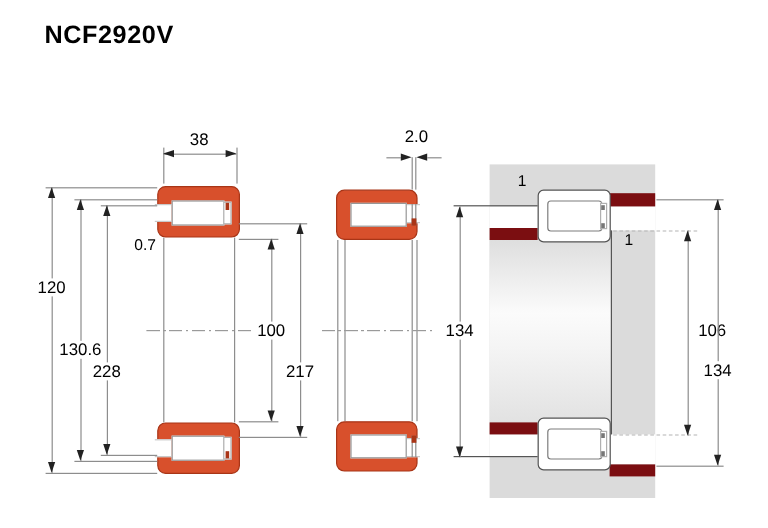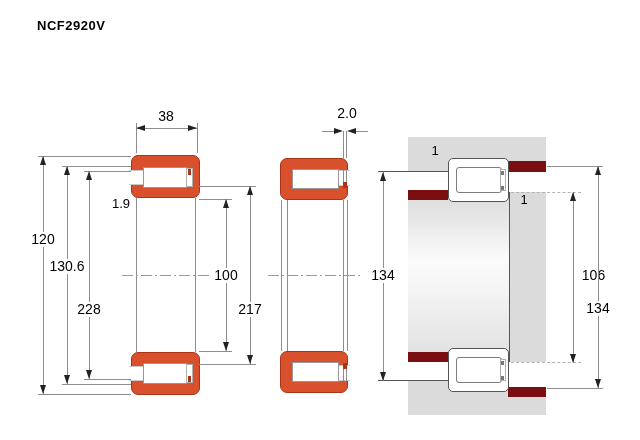--- a/index.html
+++ b/index.html
@@ -24,21 +24,21 @@
   
   .au,.ad,.al,.ar{position:absolute;width:0;height:0;}
   .au{border-left:3.5px solid transparent;border-right:3.5px solid transparent;border-bottom:9px solid #222;}
   .ad{border-left:3.5px solid transparent;border-right:3.5px solid transparent;border-top:9px solid #222;}
   .al{border-top:3.5px solid transparent;border-bottom:3.5px solid transparent;border-right:9px solid #222;}
   .ar{border-top:3.5px solid transparent;border-bottom:3.5px solid transparent;border-left:9px solid #222;}
   
   .dl{position:absolute;font-size:14px;line-height:15px;color:#000;text-align:center;background:#fff;}
   .dl.nobg{background:transparent;}
   .dl.sm{font-size:13px;line-height:14px;}
-  #title{position:absolute;left:37px;top:18px;font-size:13px;font-weight:bold;color:#000;letter-spacing:.5px;}
+  #title{position:absolute;left:37px;top:18px;font-size:21px;font-weight:bold;color:#000;letter-spacing:.5px;}
 </style>
 </head>
 <body>
 
 <div id="canvas">
   <div id="title">NCF2920V</div>
 
   <div>
 
     <div class="redsec" style="left:131px;top:155px;width:69px;height:43px;"></div>
@@ -69,30 +69,30 @@
     <div class="vl" style="left:43px;top:156px;height:238px;"></div>
     <div class="au" style="left:40px;top:156px;"></div>
     <div class="ad" style="left:40px;top:385px;"></div>
     <div class="dl" style="left:27px;top:232px;width:32px;">120</div>
 
     <div class="hl" style="left:62px;top:166px;width:69px;"></div>
     <div class="hl" style="left:62px;top:384px;width:69px;"></div>
     <div class="vl" style="left:67px;top:166px;height:218px;"></div>
     <div class="au" style="left:64px;top:166px;"></div>
     <div class="ad" style="left:64px;top:375px;"></div>
-    <div class="dl" style="left:45px;top:259px;width:44px;">130.6</div>
+    <div class="dl" style="left:45px;top:284px;width:44px;">130.6</div>
 
     <div class="hl" style="left:84px;top:171px;width:47px;"></div>
     <div class="hl" style="left:84px;top:379px;width:47px;"></div>
     <div class="vl" style="left:89px;top:171px;height:208px;"></div>
     <div class="au" style="left:86px;top:171px;"></div>
     <div class="ad" style="left:86px;top:370px;"></div>
     <div class="dl" style="left:73px;top:302px;width:32px;">228</div>
 
-    <div class="dl sm nobg" style="left:107px;top:197px;width:28px;">1.9</div>
+    <div class="dl sm nobg" style="left:107px;top:197px;width:28px;">0.7</div>
 
     <div class="hl" style="left:199px;top:199px;width:33px;"></div>
     <div class="hl" style="left:199px;top:351px;width:33px;"></div>
     <div class="vl" style="left:226px;top:199px;height:152px;"></div>
     <div class="au" style="left:223px;top:199px;"></div>
     <div class="ad" style="left:223px;top:342px;"></div>
     <div class="dl" style="left:210px;top:268px;width:32px;">100</div>
 
     <div class="hl" style="left:199px;top:186px;width:57px;"></div>
     <div class="hl" style="left:199px;top:364px;width:57px;"></div>

